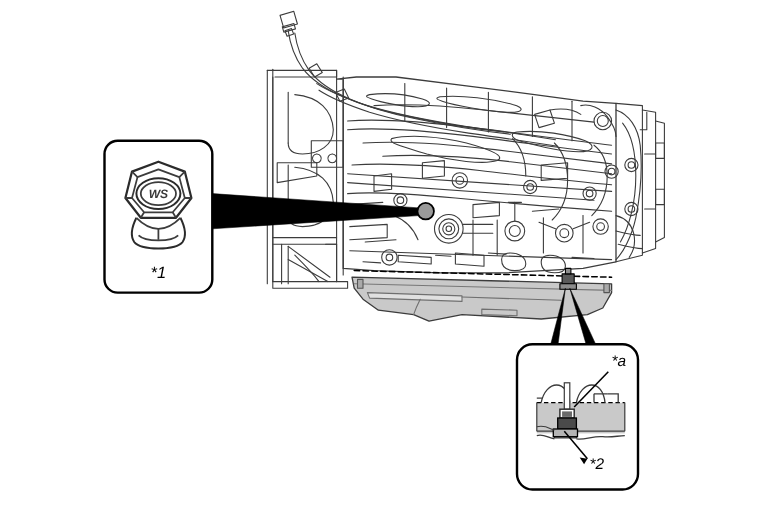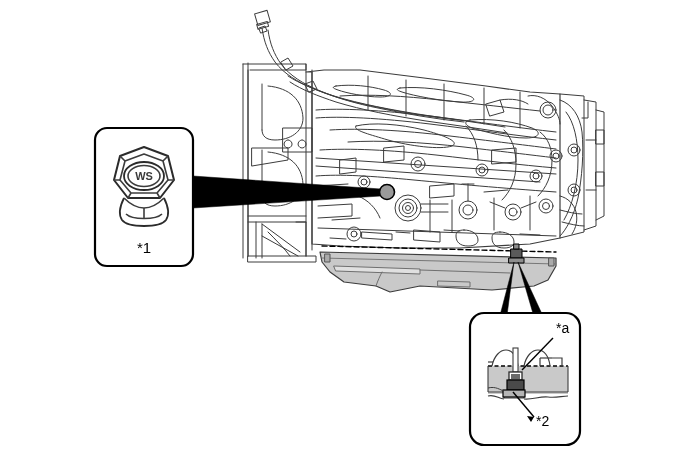--- a/index.html
+++ b/index.html
@@ -1,21 +1,21 @@
 <!DOCTYPE html>
 <html><head>
 <meta charset="utf-8">
 <title>Transmission Diagram</title>
 <style>
   html,body{margin:0;padding:0;background:#ffffff;}
   body{
     width:688px;height:463px;position:relative;overflow:hidden;
     font-family:"Liberation Sans", sans-serif;
   }
-  #stage{position:absolute;inset:0;width:617px;height:463px;}
+  #stage{position:absolute;inset:0;width:617px;height:463px;font-style:italic;}
   svg{display:block;}
   .lbl{font-family:"Liberation Sans", sans-serif;font-size:15px;fill:#000;}
   .lbl-small{font-family:"Liberation Sans", sans-serif;font-size:14px;fill:#000;}
   .ws{font-family:"Liberation Sans", sans-serif;font-size:11px;font-weight:bold;fill:#3a3a3a;}
 </style>
 </head>
 <body>
 
 <div id="stage">
 <svg width="688" height="463" viewBox="0 0 688 463" xmlns="http://www.w3.org/2000/svg">

